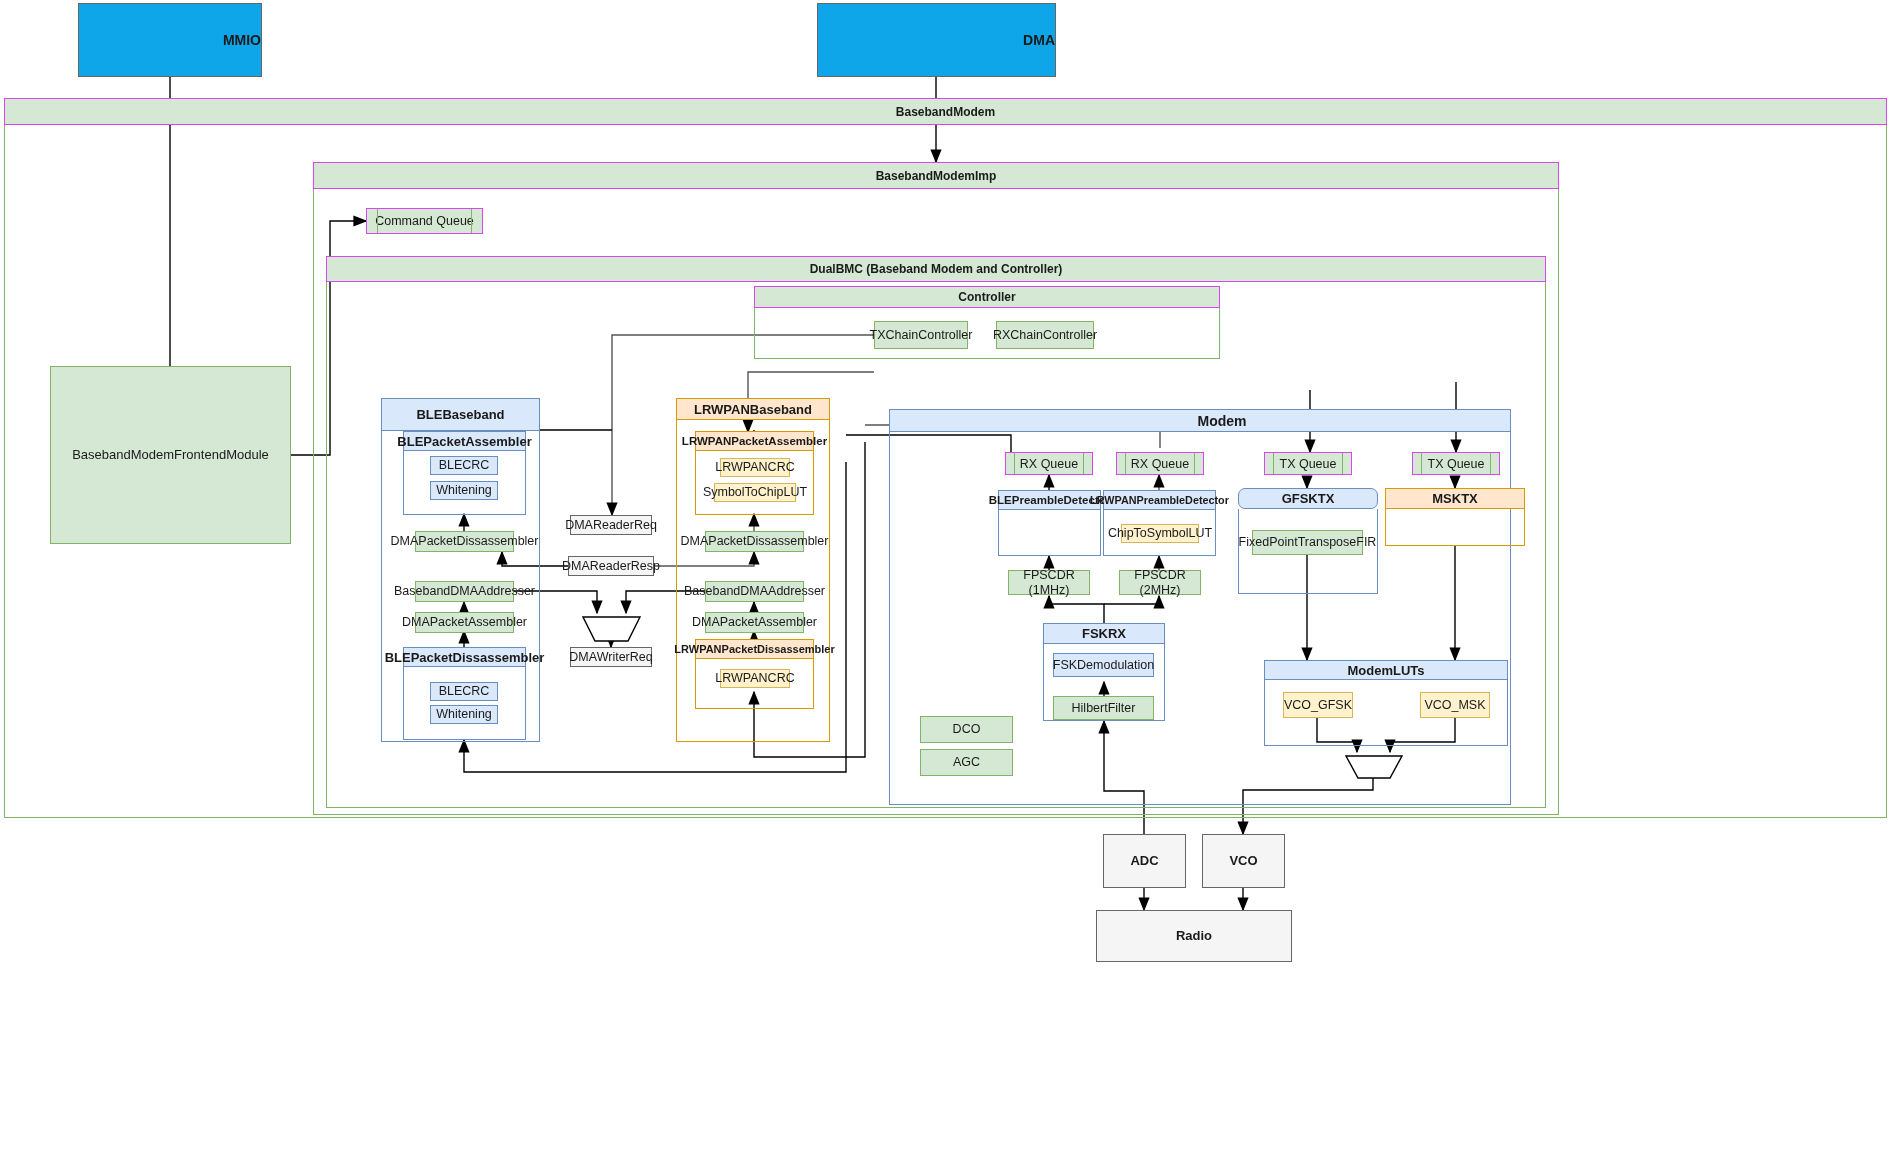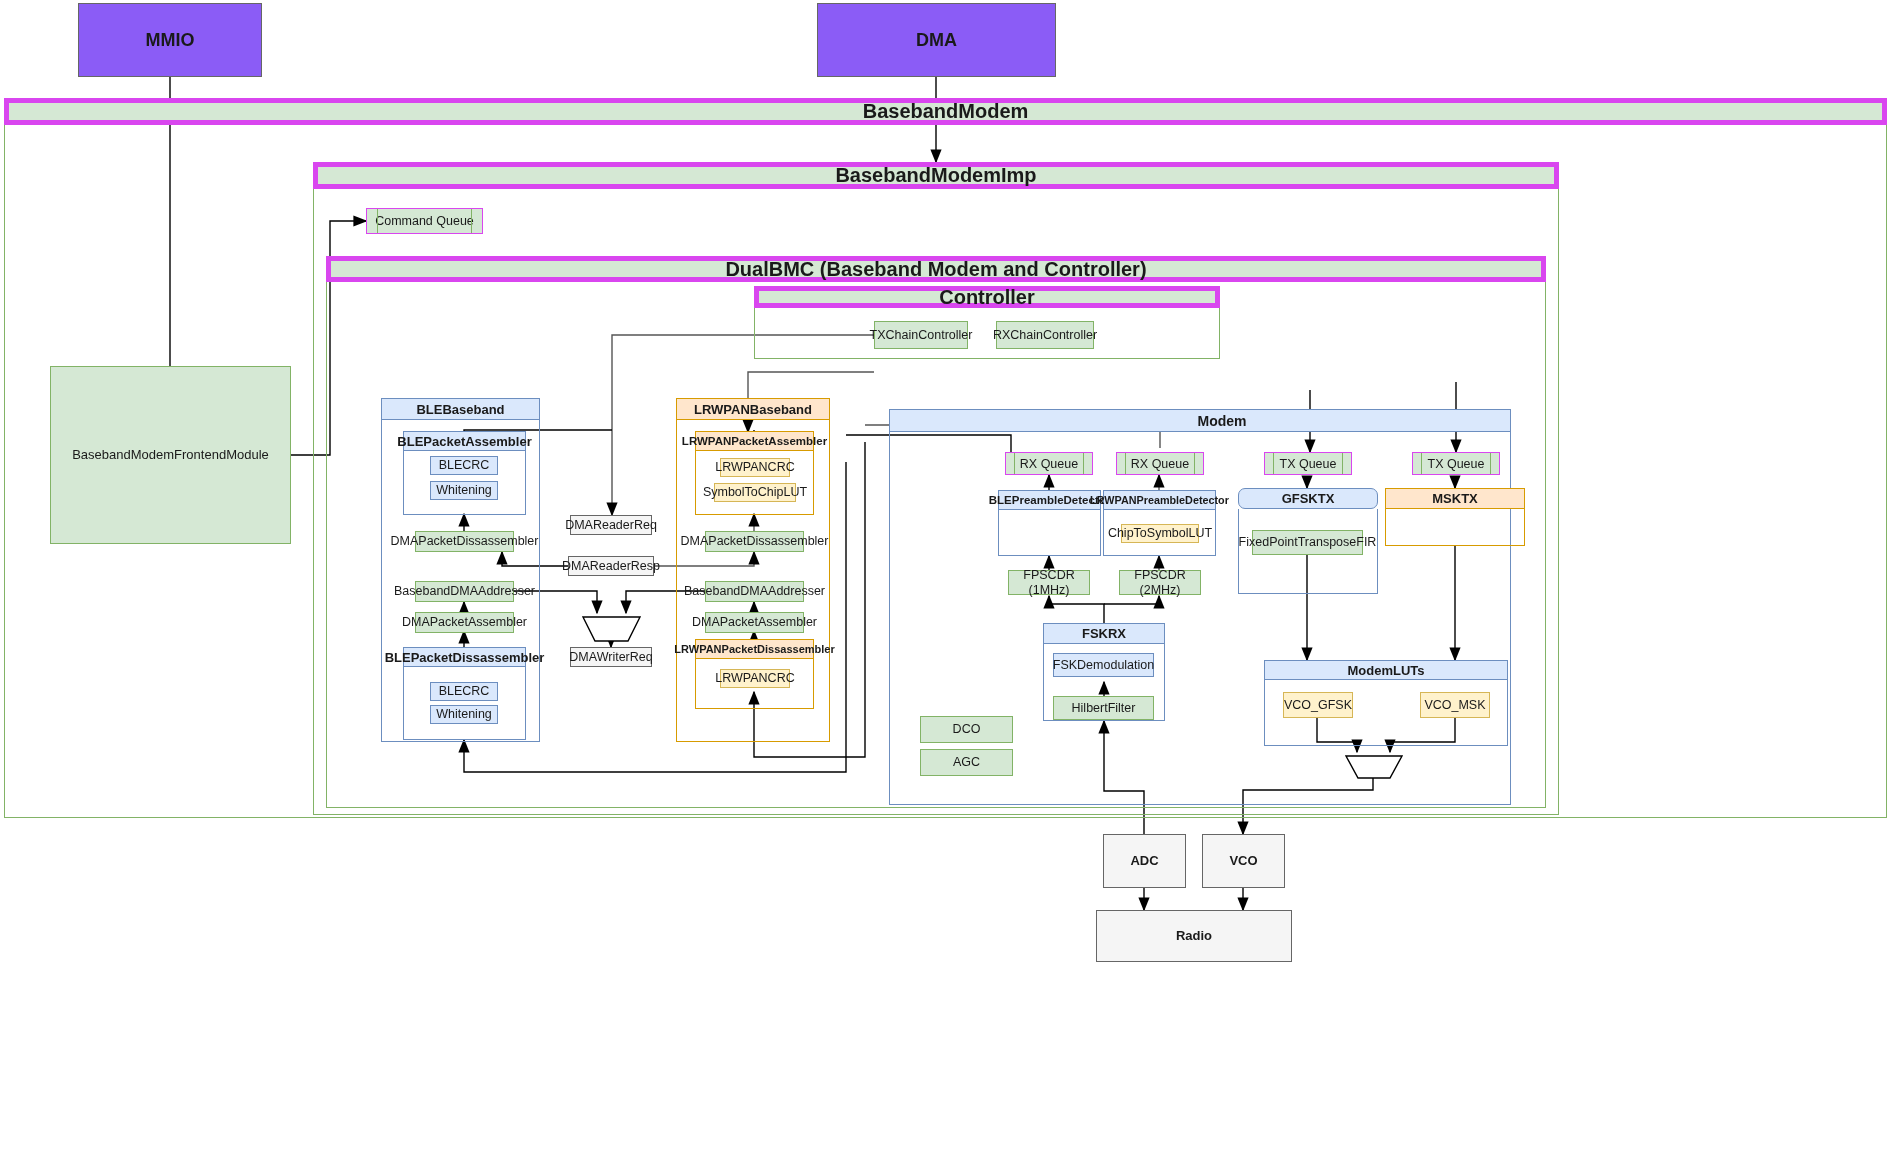--- a/index.html
+++ b/index.html
@@ -1,26 +1,26 @@
 <!DOCTYPE html>
 <html><head>
 <meta charset="utf-8">
 <style>
   html,body{margin:0;padding:0;background:#ffffff;}
   body{font-family:"Liberation Sans",sans-serif;color:#1a1a1a;}
   #canvas{position:relative;width:1891px;height:1162px;overflow:hidden;background:#fff;}
   .box{position:absolute;box-sizing:border-box;display:flex;align-items:center;justify-content:center;text-align:center;font-size:13px;line-height:1.15;}
   
-  .grey{background:#8b5cf6;border:1px solid #666666;font-weight:bold;font-size:18px;}
+  .grey{background:#0ea5e9;border:1px solid #666666;font-weight:bold;font-size:14px;justify-content:flex-end;}
   .greysm{background:#f5f5f5;border:1px solid #666666;font-weight:normal;font-size:12.5px;}
   
   .cont{position:absolute;box-sizing:border-box;}
   .cont > .hdr{position:absolute;left:0;top:0;right:0;box-sizing:border-box;display:flex;align-items:center;justify-content:center;font-weight:bold;}
   .cont > .body{position:absolute;left:0;right:0;bottom:0;box-sizing:border-box;}
-  .g-hdr{background:#d5e8d4;border:5px solid #d946ef;font-size:20px;}
+  .g-hdr{background:#d5e8d4;border:1px solid #d946ef;font-size:12px;}
   .g-body{background:transparent;border:1px solid #82b366;border-top:none;}
   .b-hdr{background:#dae8fc;border:1px solid #6c8ebf;font-size:13px;}
   .b-body{background:transparent;border:1px solid #6c8ebf;border-top:none;}
   .o-hdr{background:#ffe6cc;border:1px solid #d79b00;font-size:13px;}
   .o-body{background:transparent;border:1px solid #d79b00;border-top:none;}
   
   .green{background:#d5e8d4;border:1px solid #82b366;font-size:12.5px;}
   .blue{background:#dae8fc;border:1px solid #6c8ebf;font-size:12.5px;}
   .yellow{background:#fff2cc;border:1px solid #d6b656;font-size:12.5px;}
   .bold{font-weight:bold;}
@@ -168,21 +168,21 @@
     <div class="body g-body" style="top:26px;"></div>
   </div>
   <div class="box green" style="left:874px;top:321px;width:94px;height:28px;">
     <span>TXChainController</span>
   </div>
   <div class="box green" style="left:996px;top:321px;width:98px;height:28px;">
     <span>RXChainController</span>
   </div>
 
   <div class="cont" style="left:381px;top:398px;width:159px;height:344px;">
-    <div class="hdr b-hdr" style="height:22px;text-align:right;">
+    <div class="hdr b-hdr" style="height:33px;text-align:right;">
       <span>BLEBaseband</span>
     </div>
     <div class="body b-body" style="top:22px;"></div>
   </div>
 
   <div class="cont" style="left:403px;top:431px;width:123px;height:84px;">
     <div class="hdr b-hdr bold" style="height:20px;">
       <span>BLEPacketAssembler</span>
     </div>
     <div class="body b-body" style="top:20px;"></div>

